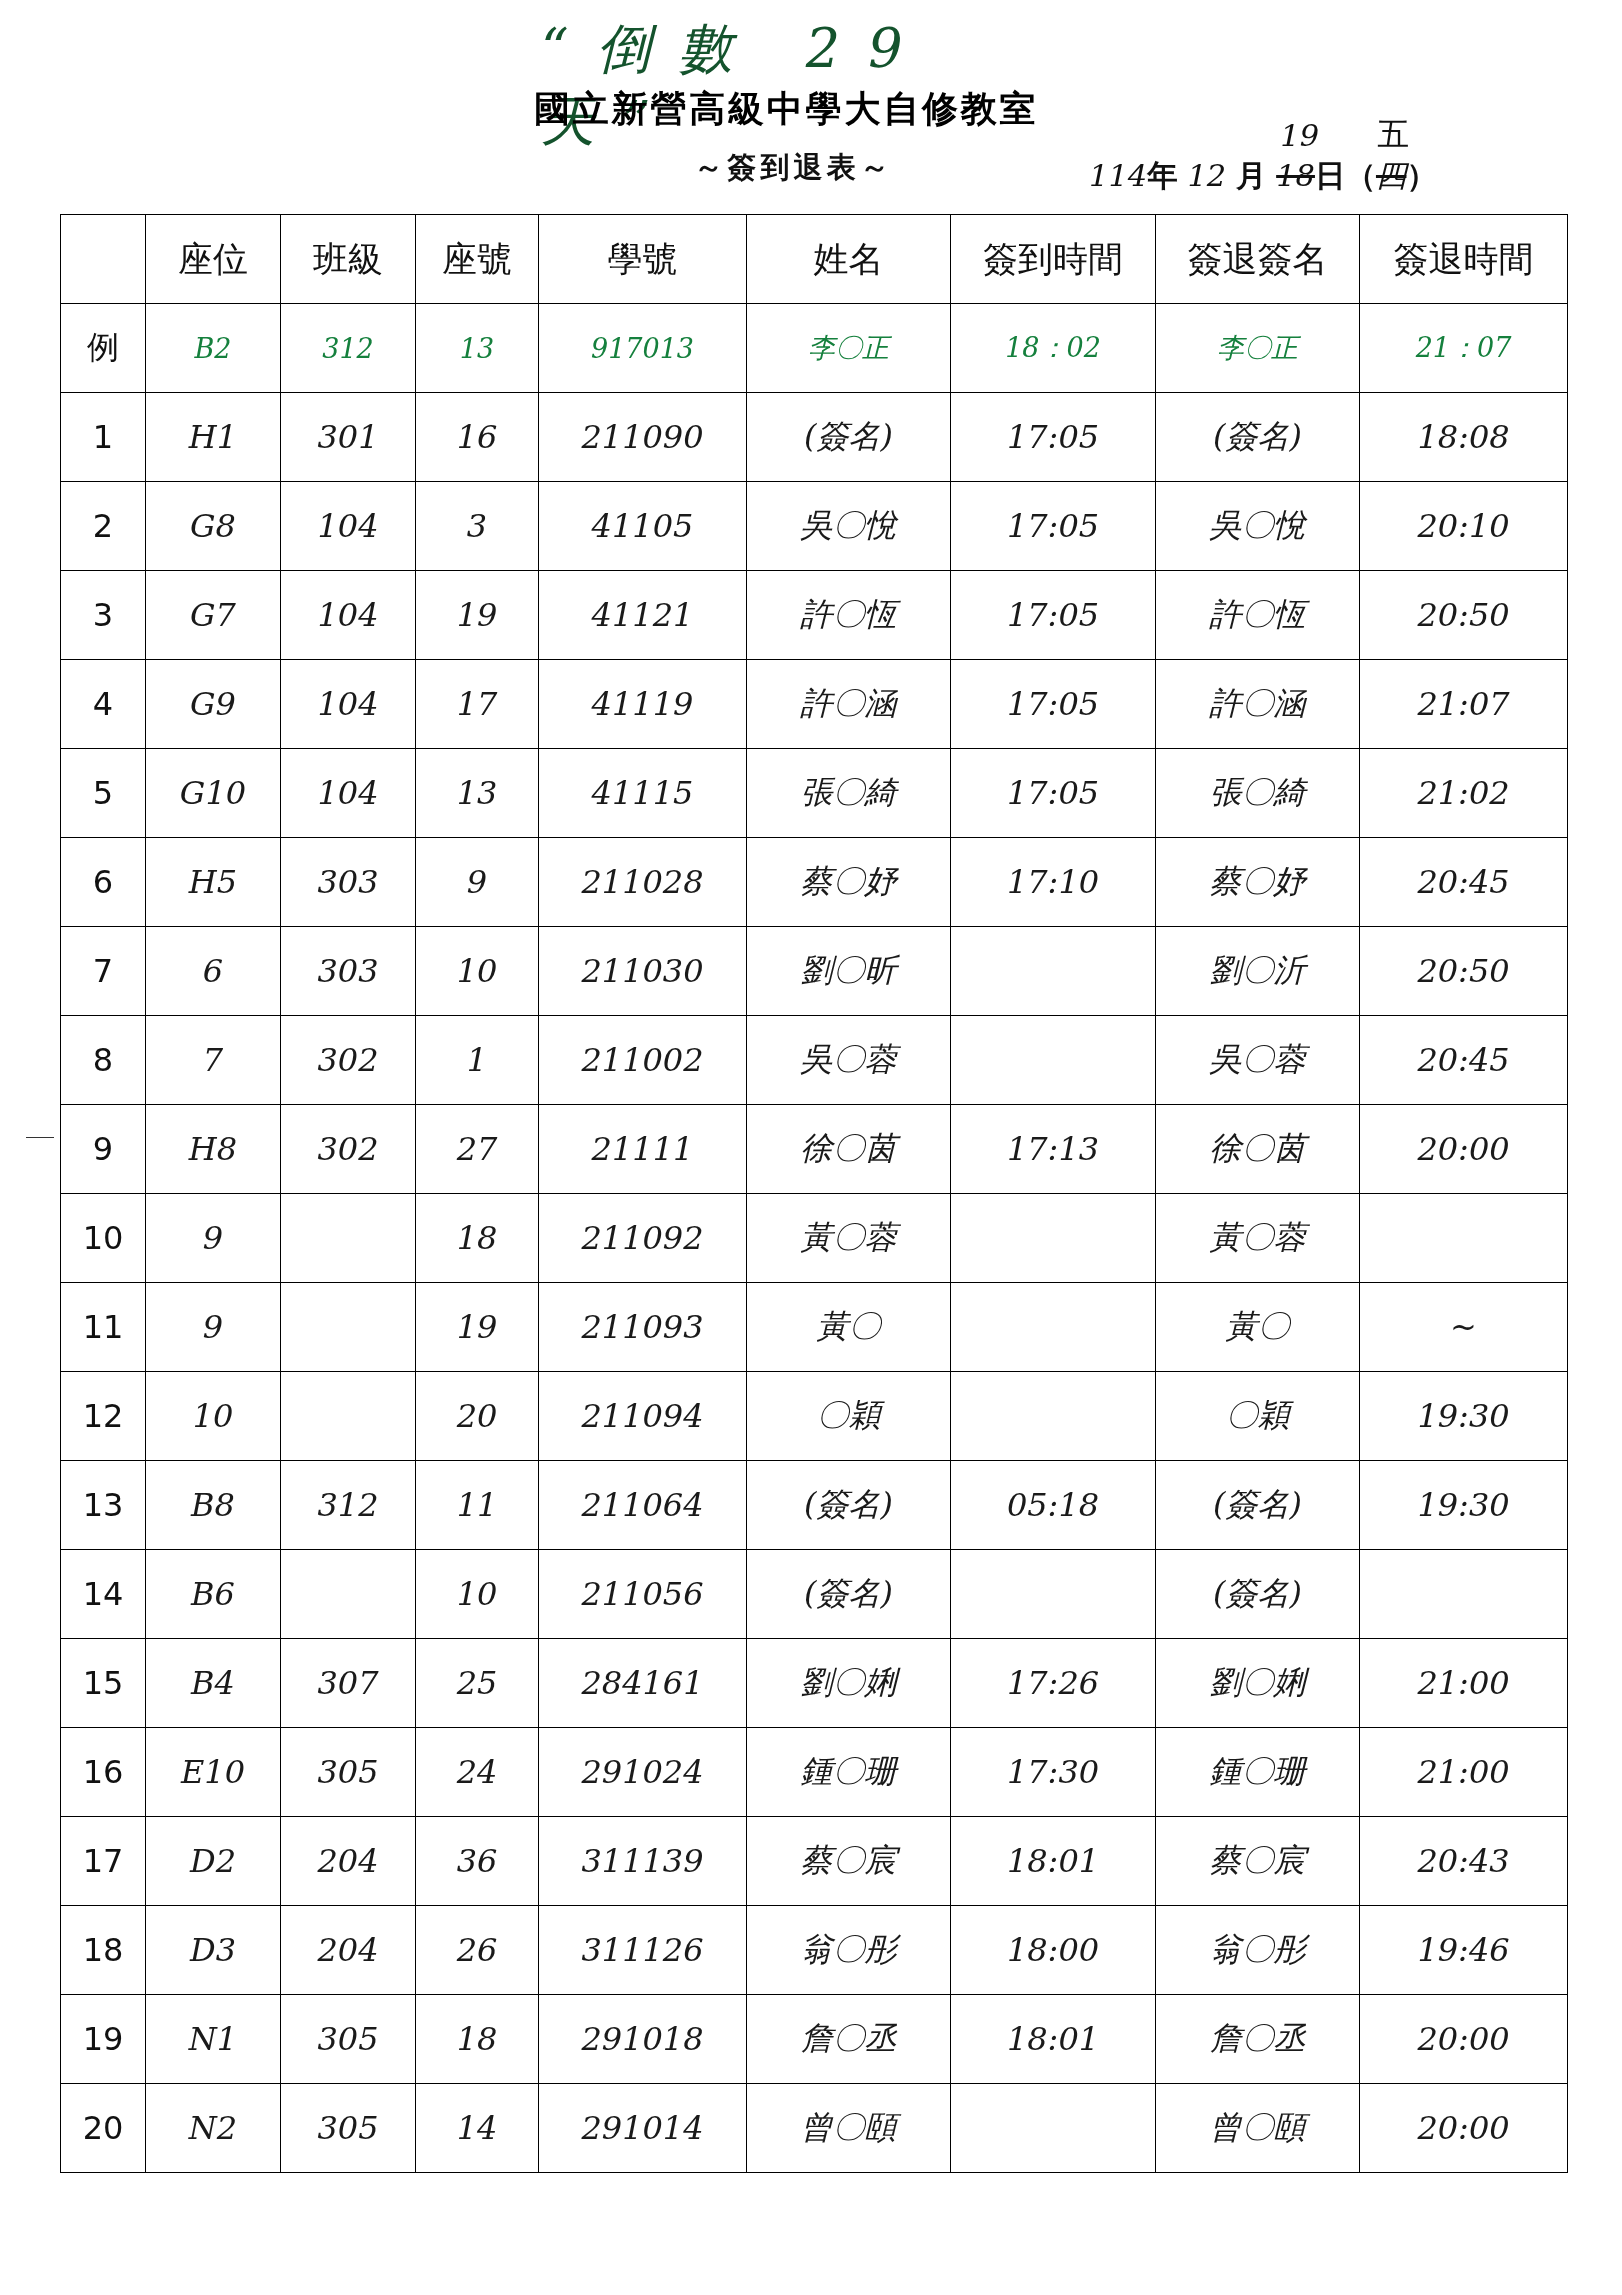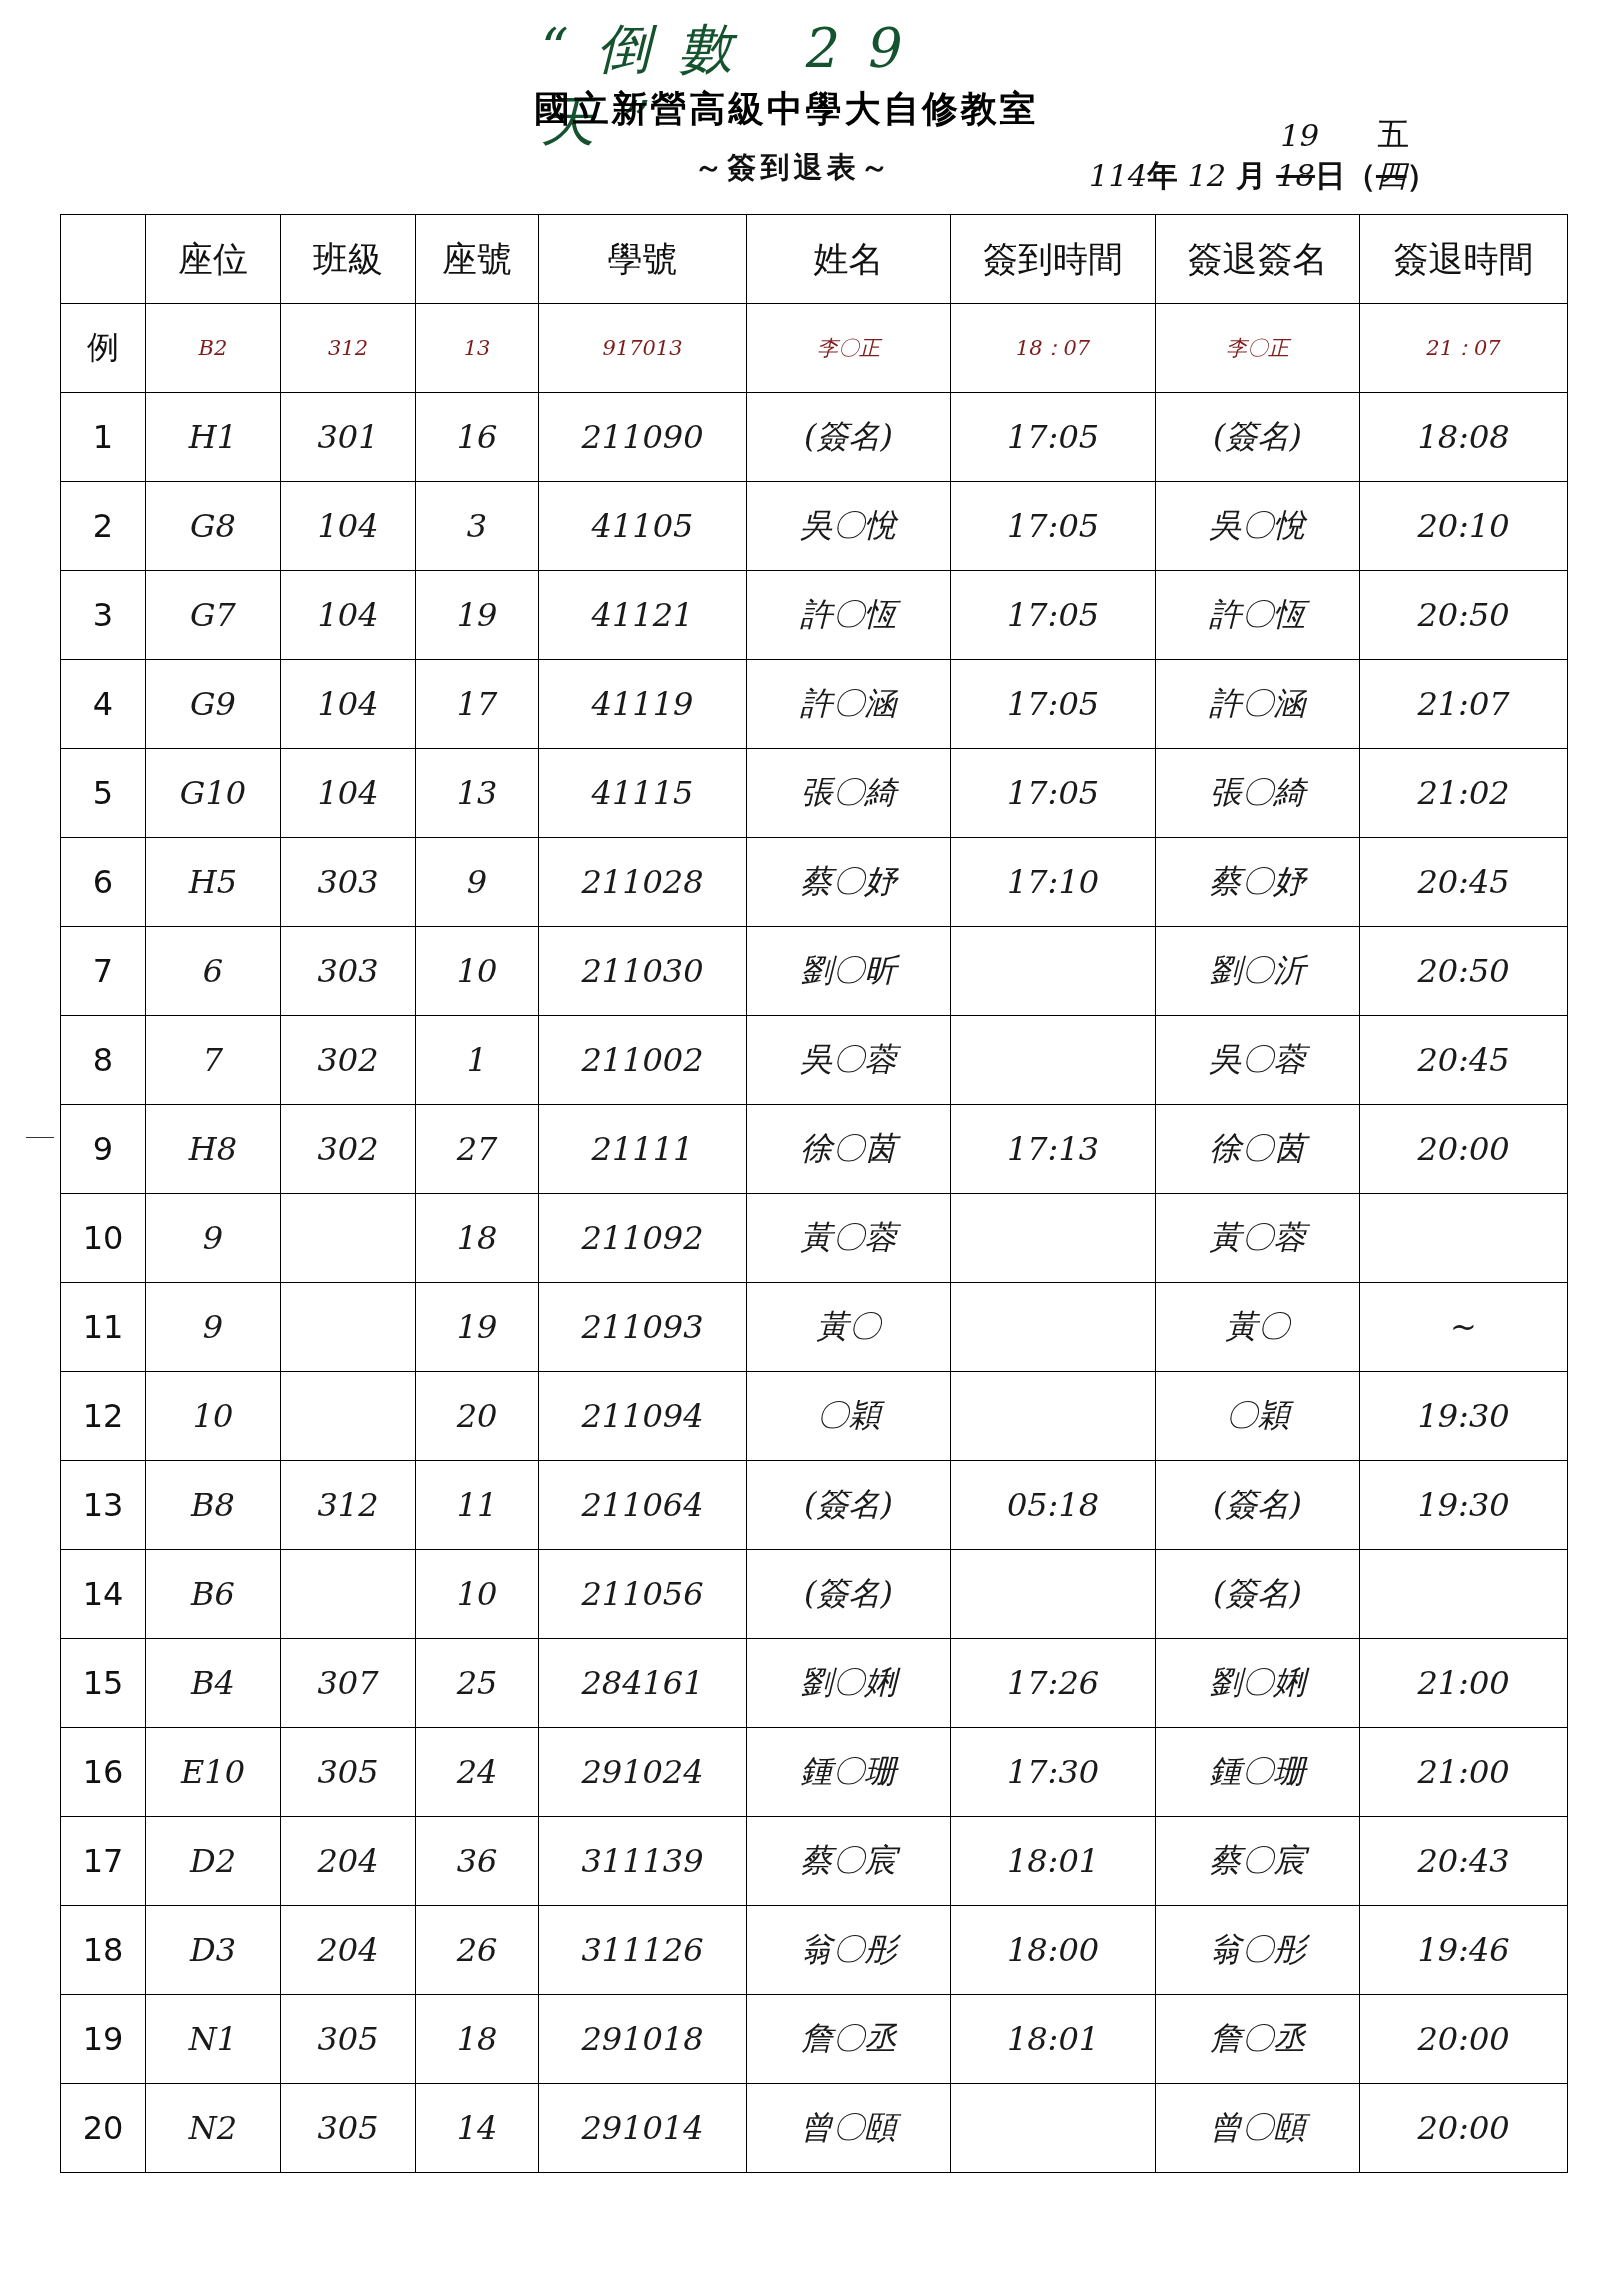--- a/index.html
+++ b/index.html
@@ -53,21 +53,21 @@
   table.log tr.header { height: 89px; }
   table.log th {
     font-size: 35px; font-weight: normal; font-family: "DejaVu Sans", sans-serif;
   }
   td.idx { font-size: 32px; font-family: "DejaVu Sans", sans-serif; }
   td.hw {
     font-family: "DejaVu Serif", serif; font-style: italic;
     font-size: 32px; color: #1a1a1a;
   }
   td.hw.small { font-size: 32px; }
-  tr.example td.hw { font-size: 21px; color: #7f1d1d; }
+  tr.example td.hw { font-size: 27px; color: #15803d; }
   .margin-mark {
     position: absolute; left: 26px; top: 1137px; width: 28px; height: 1.4px; background: #333;
   }
 </style>
 </head>
 <body>
 
 <div class="countdown">“倒數 29 天”</div>
 <div class="school-title">國立新營高級中學大自修教室</div>
 <div class="subtitle">～簽到退表～</div>
@@ -111,21 +111,21 @@
     <th>簽退簽名</th>
     <th>簽退時間</th>
   </tr>
   <tr class="example">
     <td class="idx">例</td>
     <td class="hw">B2</td>
     <td class="hw">312</td>
     <td class="hw">13</td>
     <td class="hw">917013</td>
     <td class="hw">李〇正</td>
-    <td class="hw">18：07</td>
+    <td class="hw">18：02</td>
     <td class="hw">李〇正</td>
     <td class="hw">21：07</td>
   </tr>
   </tbody>
     <tbody id="rows">
       <tr>
         <td class="idx">1</td>
         <td class="hw">H1</td>
         <td class="hw">301</td>
         <td class="hw">16</td>

